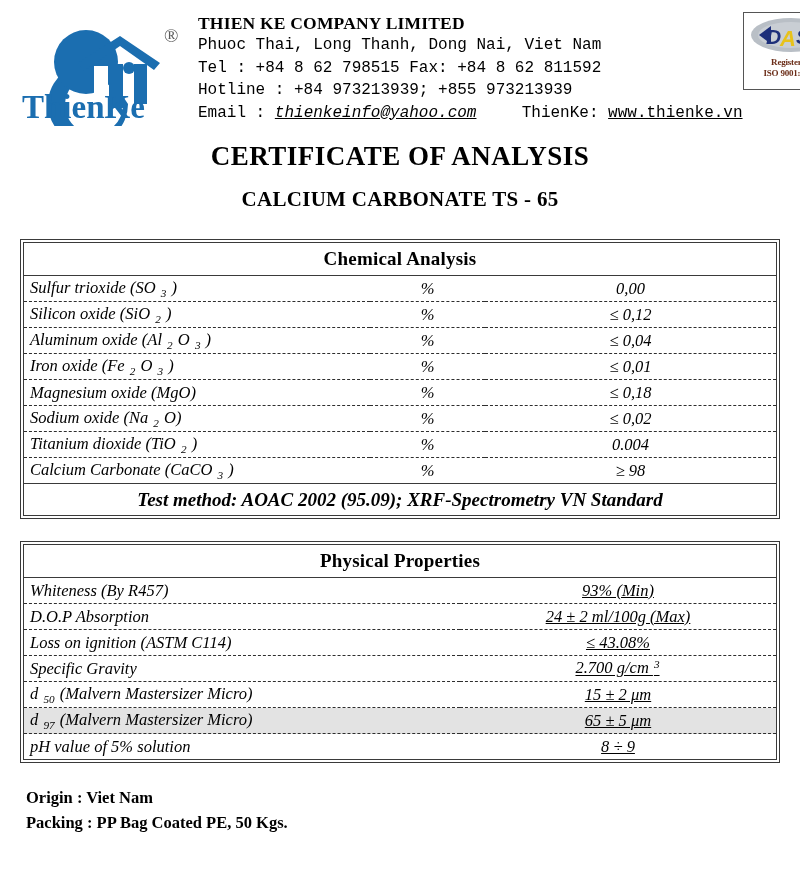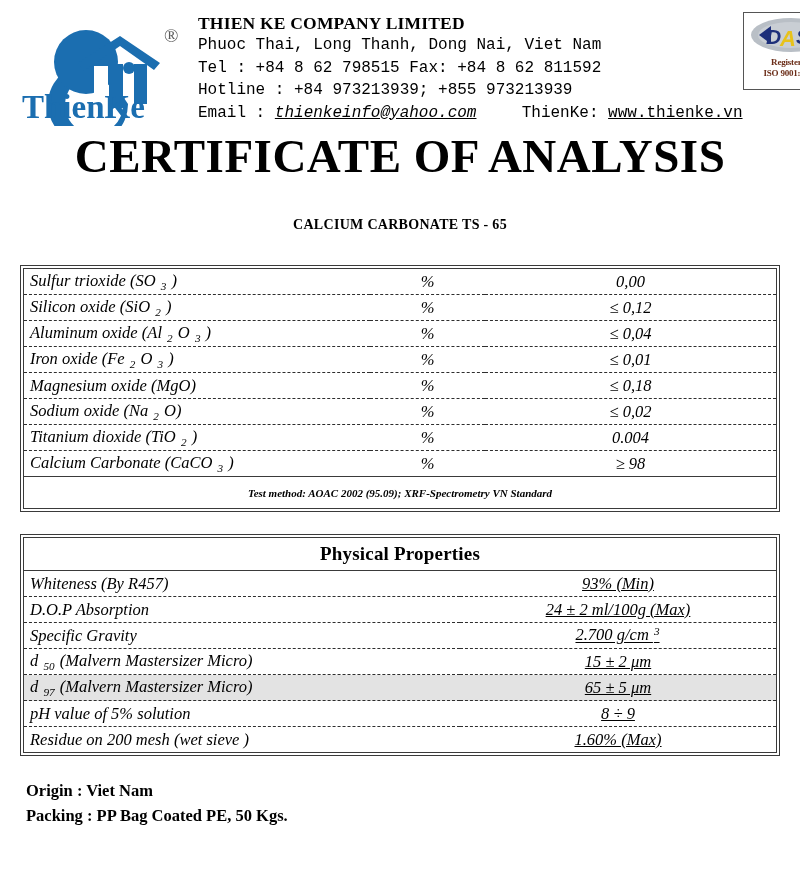--- a/index.html
+++ b/index.html
@@ -122,32 +122,32 @@
   .ukas-num {
     font-family: "Liberation Sans", sans-serif;
     font-size: 7px;
     color: #333;
     margin-top: 1px;
   }
 
   
   .doc-title {
     text-align: center;
-    font-size: 47px;
+    font-size: 27px;
     font-weight: bold;
     letter-spacing: 0.5px;
     margin-top: 12px;
     line-height: 44px;
   }
   .doc-subtitle {
     text-align: center;
-    font-size: 14px;
+    font-size: 21px;
     font-weight: bold;
     letter-spacing: 0.3px;
-    margin-top: 34px;
+    margin-top: 8px;
     line-height: 26px;
   }
 
   
   .table-outer {
     margin: 0 20px;
     border: 1px solid #3a3a3a;
     padding: 2px;
     background: #fff;
     box-sizing: border-box;
@@ -192,21 +192,21 @@
   .row.highlight td { background: #e3e3e3; }
 
   .method-bar {
     border-top: 1px solid #3a3a3a;
     height: 31px;
     display: flex;
     align-items: center;
     justify-content: center;
     font-style: italic;
     font-weight: bold;
-    font-size: 11px;
+    font-size: 19px;
     text-align: center;
   }
 
   sub {
     font-size: 0.68em;
     vertical-align: -0.28em;
     padding: 0 1px;
   }
   sup {
     font-size: 0.68em;
@@ -303,20 +303,27 @@
 
   </div>
 </div>
 
 <div class="doc-title">CERTIFICATE OF ANALYSIS</div>
 <div class="doc-subtitle">CALCIUM CARBONATE TS - 65</div>
 
 <div class="table-outer first">
   <div class="table-inner">
     <table class="tbl">
+      <tbody>
+        <tr>
+          <td class="sec-head" colspan="3">Chemical Analysis</td>
+        </tr>
+      </tbody>
+    </table>
+    <table class="tbl">
       <tbody id="chem-body">
           <tr class="row">
             <td class="col-name">Sulfur trioxide (SO <sub>3</sub> )</td>
             <td class="col-unit">%</td>
             <td class="col-value">0,00</td>
           </tr>
           <tr class="row">
             <td class="col-name">Silicon oxide (SiO <sub>2</sub> )</td>
             <td class="col-unit">%</td>
             <td class="col-value">≤ 0,12</td>
@@ -370,38 +377,38 @@
       <tbody id="phys-body">
           <tr class="row">
             <td class="col-name">Whiteness (By R457)</td>
             <td class="col-value">93% (Min)</td>
           </tr>
           <tr class="row">
             <td class="col-name">D.O.P Absorption</td>
             <td class="col-value">24 ± 2 ml/100g (Max)</td>
           </tr>
           <tr class="row">
+            <td class="col-name">Loss on ignition (ASTM C114)</td>
+            <td class="col-value">≤ 43.08%</td>
+          </tr>
+          <tr class="row">
             <td class="col-name">Specific Gravity</td>
             <td class="col-value">2.700 g/cm <sup>3</sup></td>
           </tr>
           <tr class="row">
             <td class="col-name">d <sub>50</sub> (Malvern Mastersizer Micro)</td>
             <td class="col-value">15 ± 2 μm</td>
           </tr>
           <tr class="row highlight">
             <td class="col-name">d <sub>97</sub> (Malvern Mastersizer Micro)</td>
             <td class="col-value">65 ± 5   μm</td>
           </tr>
           <tr class="row">
             <td class="col-name">pH value of 5% solution</td>
             <td class="col-value">8 ÷ 9</td>
-          </tr>
-          <tr class="row">
-            <td class="col-name">Residue on 200 mesh (wet sieve )</td>
-            <td class="col-value">1.60% (Max)</td>
           </tr>
         </tbody>
     </table>
   </div>
 </div>
 
 <div class="footer">
   <div class="footer-line">Origin : Viet Nam</div>
   <div class="footer-line">Packing : PP Bag Coated PE, 50 Kgs.</div>
 </div>

